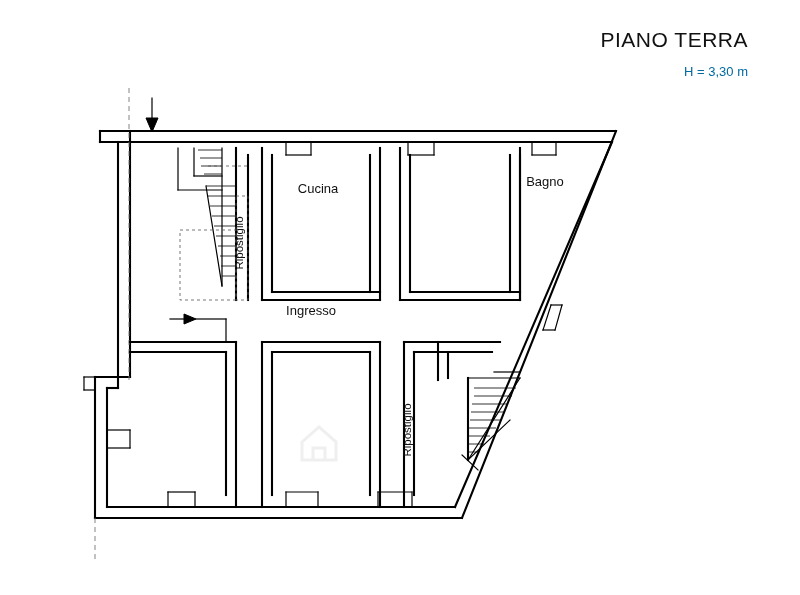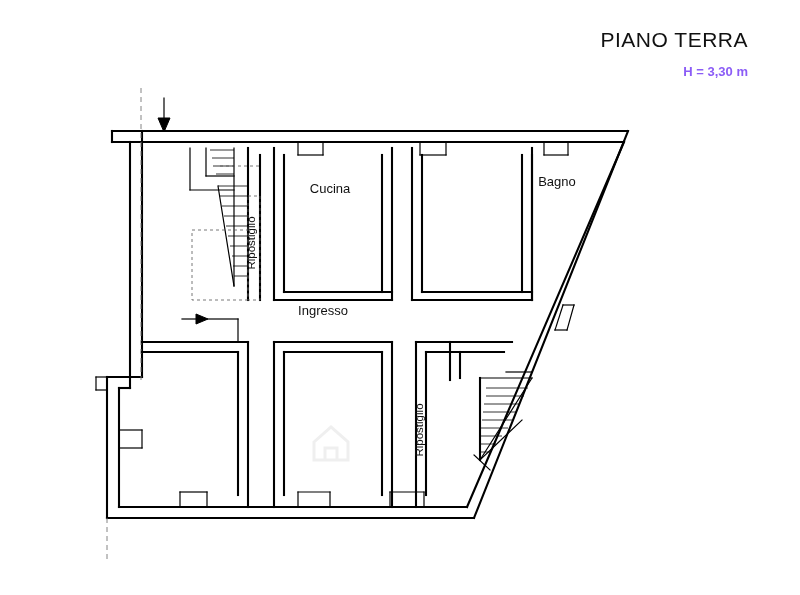--- a/index.html
+++ b/index.html
@@ -11,40 +11,38 @@
     width: 800px;
     height: 595px;
     position: relative;
     font-family: "Liberation Sans", sans-serif;
     color: #1a1a1a;
     overflow: hidden;
   }
   #plan-root {
     position: absolute;
     inset: 0;
-    margin-left: 12px;
   }
   .title-block {
     position: absolute;
     right: 52px;
     top: 28px;
     text-align: right;
   }
   .plan-title {
     font-size: 21px;
     letter-spacing: 0.5px;
     color: #111111;
     white-space: nowrap;
   }
   .plan-subtitle {
     font-size: 13px;
     margin-top: 12px;
-    color: #8b5cf6;
+    color: #0369a1;
     white-space: nowrap;
-    font-weight: bold;
   }
   svg.floorplan {
     position: absolute;
     left: 0;
     top: 0;
     width: 800px;
     height: 595px;
   }
   .wall {
     stroke: #000000;

